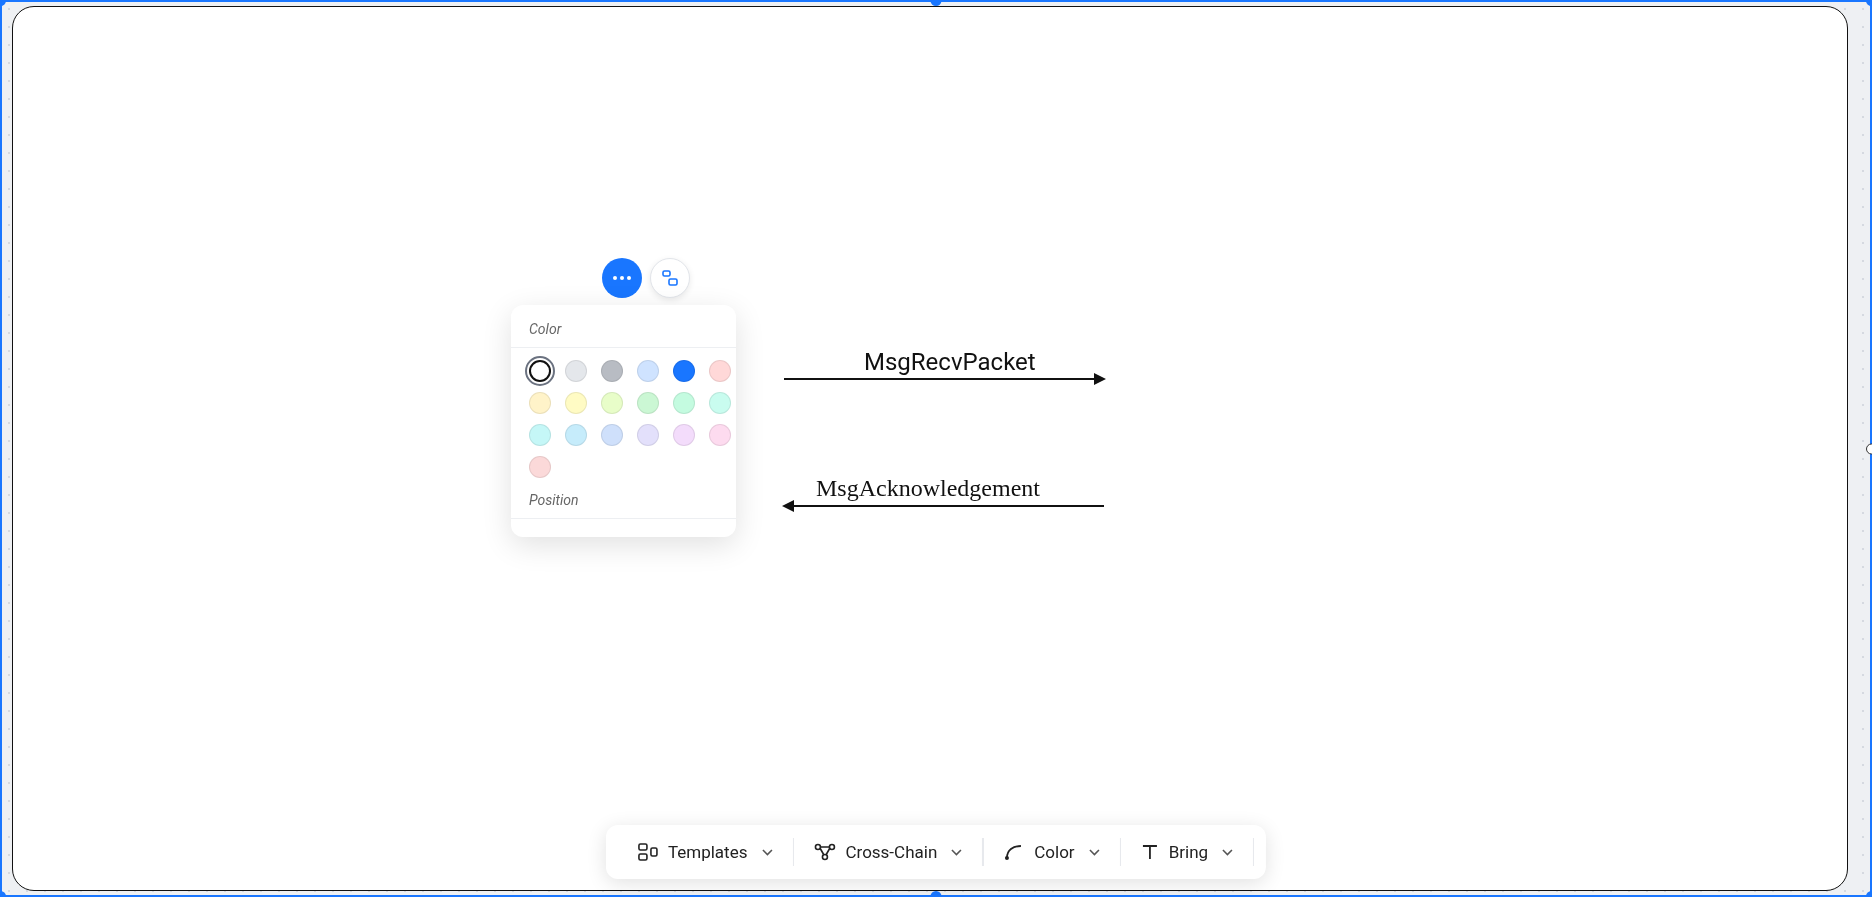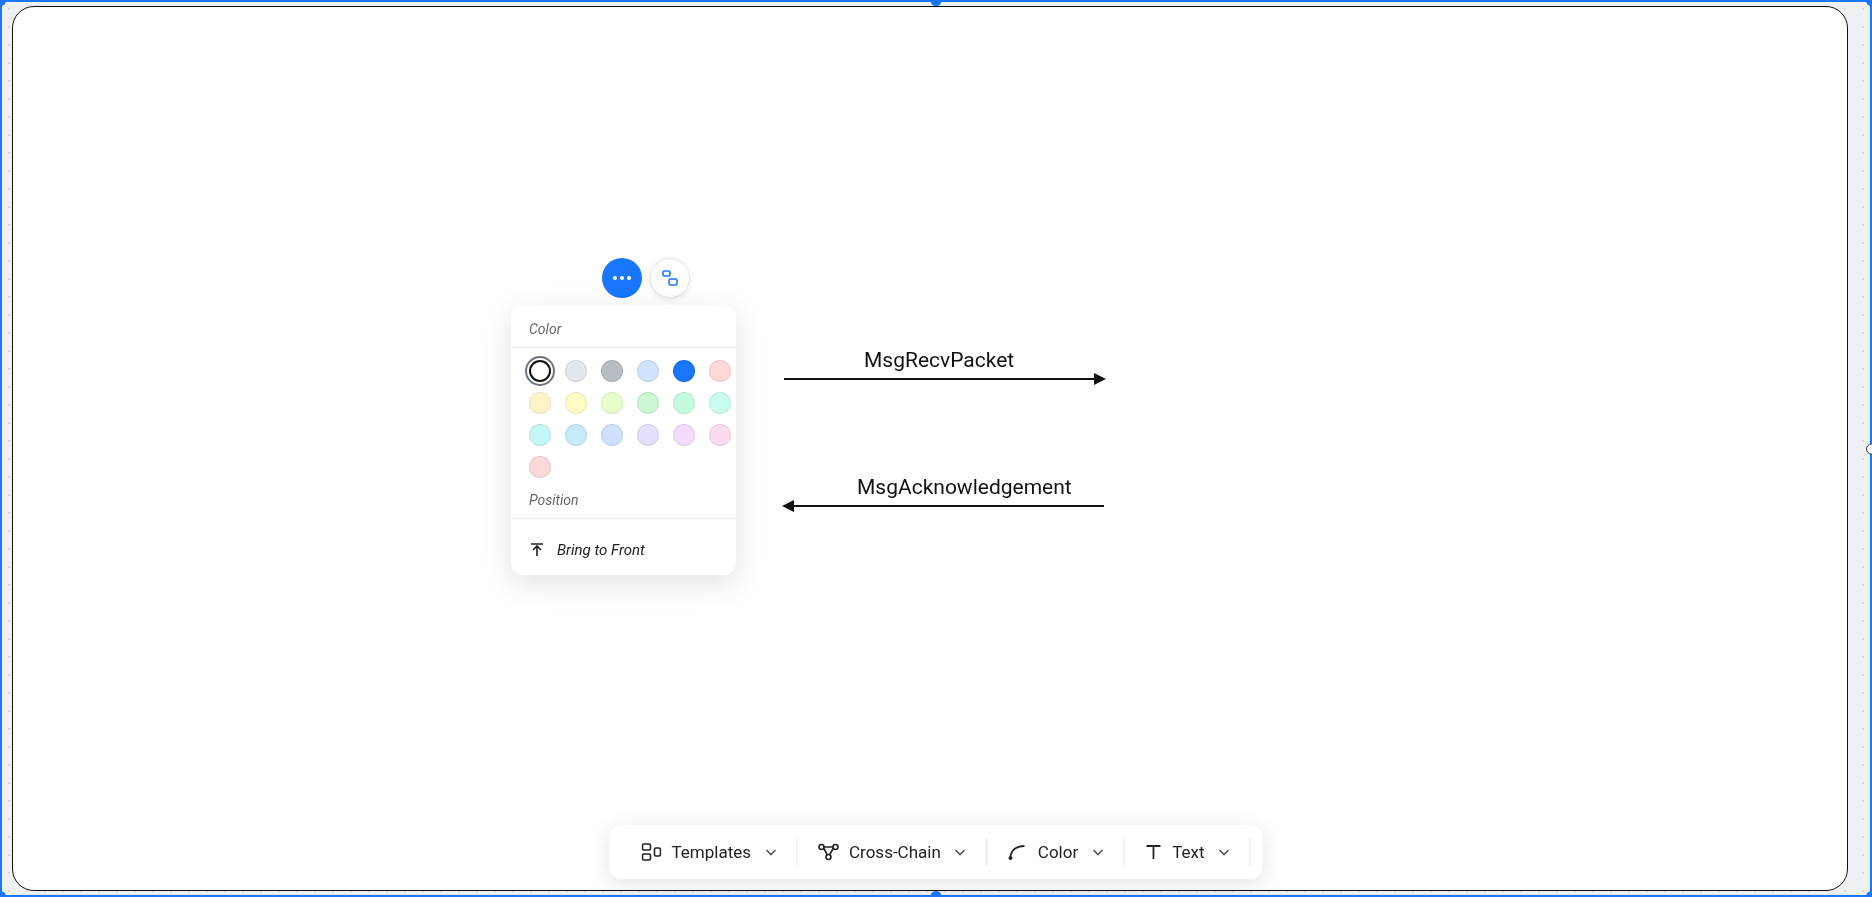--- a/index.html
+++ b/index.html
@@ -85,23 +85,23 @@
   .node-a .s-bottom{left:50%;bottom:-5px;transform:translateX(-50%);}
   .node-a .s-right{right:-5px;top:50%;transform:translateY(-50%);} 
   .node-a .inner-card{position:absolute;left:12px;top:6px;right:24px;bottom:6px;background:#fff;border:1.5px solid #111;border-radius:22px;}
 
   
   .arrow{position:absolute;height:2px;background:#111;}
   .arrow.msg1{left:784px;top:378px;width:320px;}
   .arrow.msg2{left:784px;top:505px;width:320px;}
   .arrow .head-right{position:absolute;right:-2px;top:-5px;width:0;height:0;border-left:12px solid #111;border-top:6px solid transparent;border-bottom:6px solid transparent;}
   .arrow .head-left{position:absolute;left:-2px;top:-5px;width:0;height:0;border-right:12px solid #111;border-top:6px solid transparent;border-bottom:6px solid transparent;}
-  .arrow-label{position:absolute;font-size:21px;color:#111;white-space:nowrap;}
+  .arrow-label{position:absolute;font-size:24px;color:#111;white-space:nowrap;}
   .lbl1{left:864px;top:348px;}
-  .lbl2{left:857px;top:475px;}
+  .lbl2{left:816px;top:475px;font-family:Liberation Serif, serif;}
 
   
   .sel-actions{position:absolute;left:602px;top:258px;display:flex;gap:8px;}
   .circ-btn{width:40px;height:40px;border-radius:50%;display:flex;align-items:center;justify-content:center;cursor:pointer;border:none;}
   .circ-blue{background:var(--blue);color:#fff;}
   .circ-white{background:#fff;border:1px solid #e2e5ea;box-shadow:0 2px 6px rgba(0,0,0,.09);}
 
   
   .panel{
     position:absolute;left:511px;top:305px;width:225px;
@@ -285,28 +285,20 @@
         <div class="swatch" style="background: rgb(197, 247, 247); border: 1px solid rgba(0, 0, 0, 0.08);"></div>
         <div class="swatch" style="background: rgb(198, 236, 251); border: 1px solid rgba(0, 0, 0, 0.08);"></div>
         <div class="swatch" style="background: rgb(207, 224, 251); border: 1px solid rgba(0, 0, 0, 0.08);"></div>
         <div class="swatch" style="background: rgb(227, 224, 251); border: 1px solid rgba(0, 0, 0, 0.08);"></div>
         <div class="swatch" style="background: rgb(243, 220, 251); border: 1px solid rgba(0, 0, 0, 0.08);"></div>
         <div class="swatch" style="background: rgb(253, 219, 239); border: 1px solid rgba(0, 0, 0, 0.08);"></div>
         <div class="swatch" style="background: rgb(251, 217, 217); border: 1px solid rgba(0, 0, 0, 0.08);"></div>
       </div>
     <div class="section-title">Position</div>
     <hr>
-    <div class="menu-item">
-      <span>
-        <svg width="16" height="16" viewBox="0 0 16 16">
-            <path d="M8 14V4M4 8l4-4 4 4M2 2h12" stroke="#222" stroke-width="1.6" fill="none"></path>
-          </svg>
-      </span>
-      <span>Bring to Front</span>
-    </div>
   </div>
 
 </div>
 
 <div class="bottom-bar">
   <div class="tool-item">
     <span>
       <svg width="20" height="18" viewBox="0 0 20 18">
           <rect x="1" y="1" width="8" height="6" rx="1.5" stroke="#222" stroke-width="1.6" fill="none"></rect>
           <rect x="1" y="11" width="8" height="6" rx="1.5" stroke="#222" stroke-width="1.6" fill="none"></rect>
@@ -353,21 +345,21 @@
         </svg>
       </span>
   </div>
   <div class="divider"></div>
   <div class="tool-item">
     <span>
       <svg width="18" height="18" viewBox="0 0 18 18">
           <path d="M2 3h14M9 3v13" stroke="#222" stroke-width="1.8"></path>
         </svg>
     </span>
-    <span>Text</span>
+    <span>Bring</span>
     <span class="chev">
         <svg width="11" height="7" viewBox="0 0 11 7">
           <path d="M1 1l4.5 4.5L10 1" stroke="#555" stroke-width="1.6" fill="none"></path>
         </svg>
       </span>
   </div>
   <div class="divider"></div>
 </div>
 
 </body></html>

